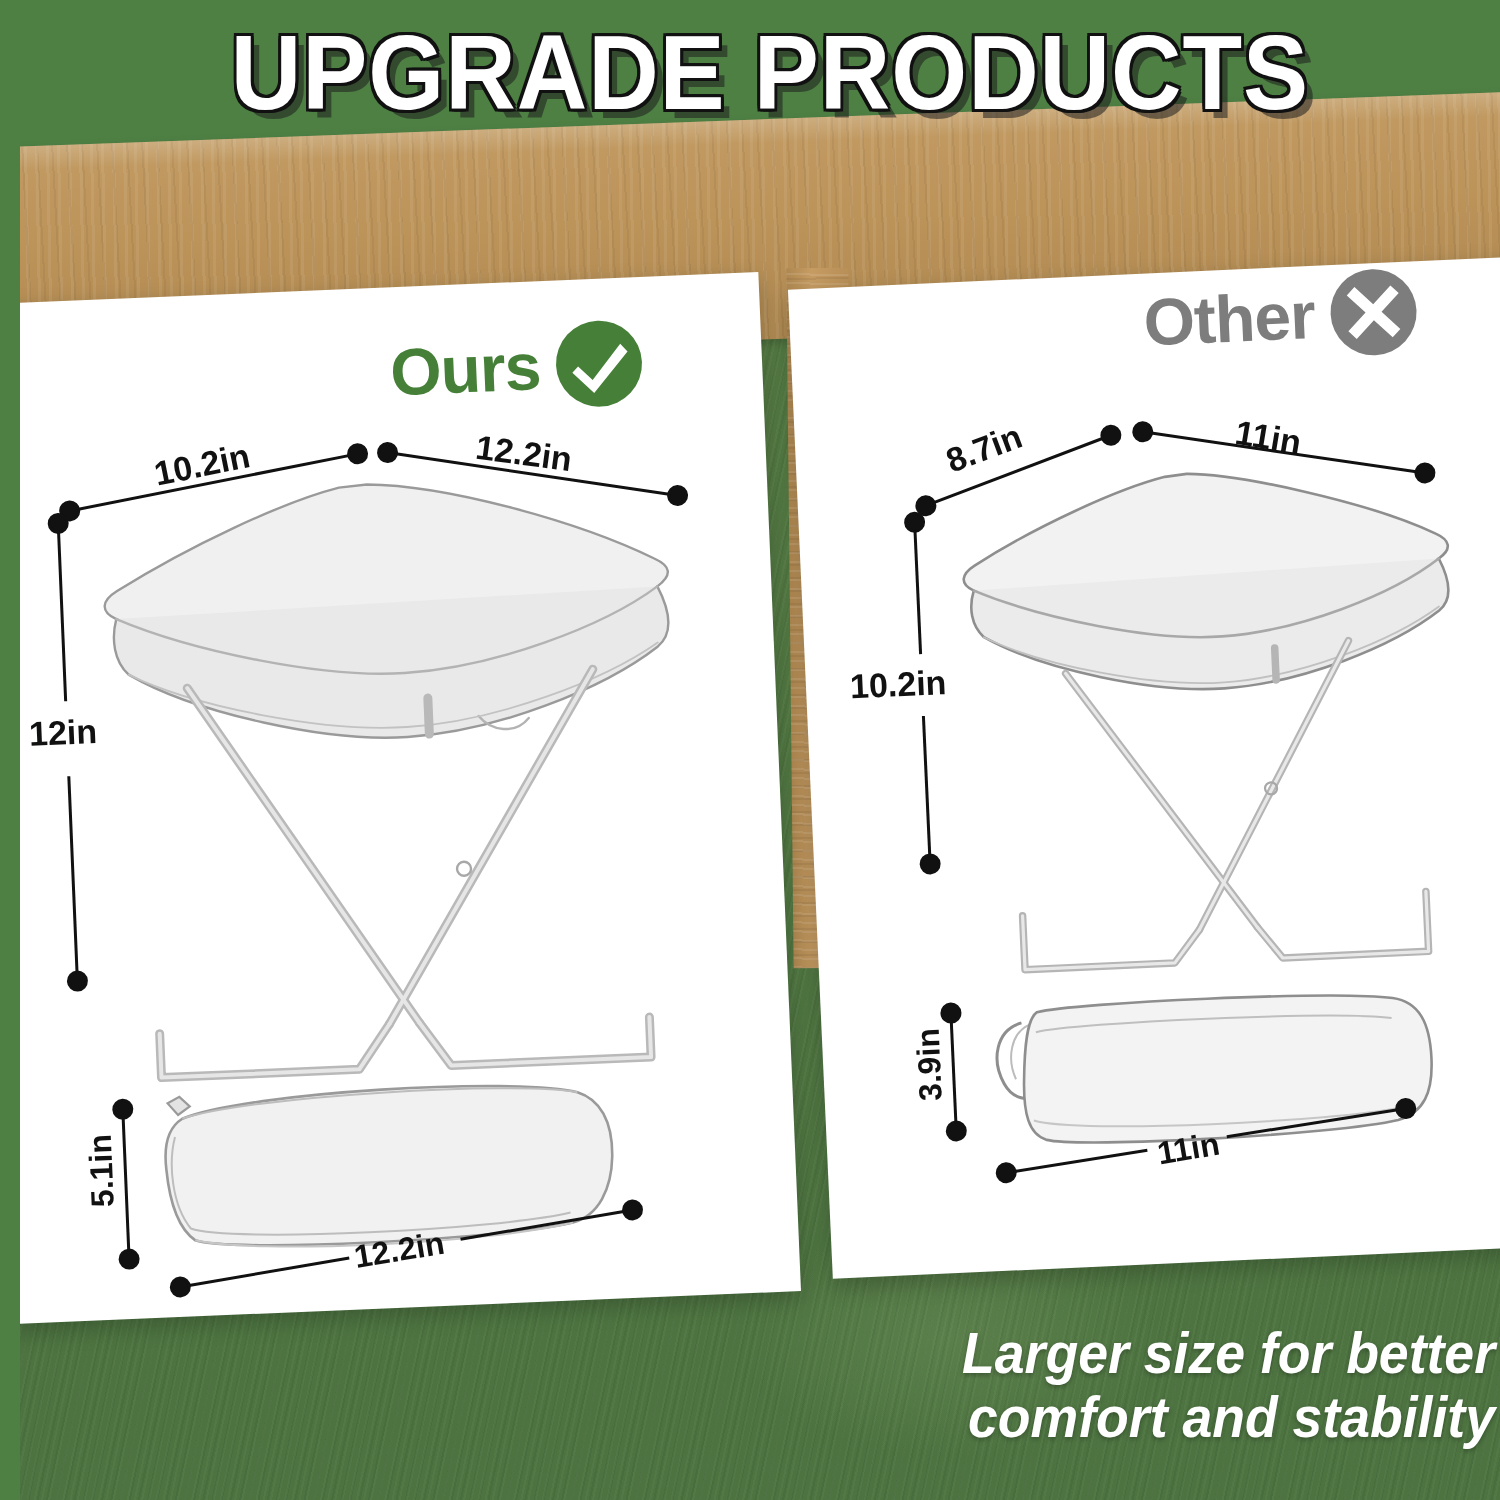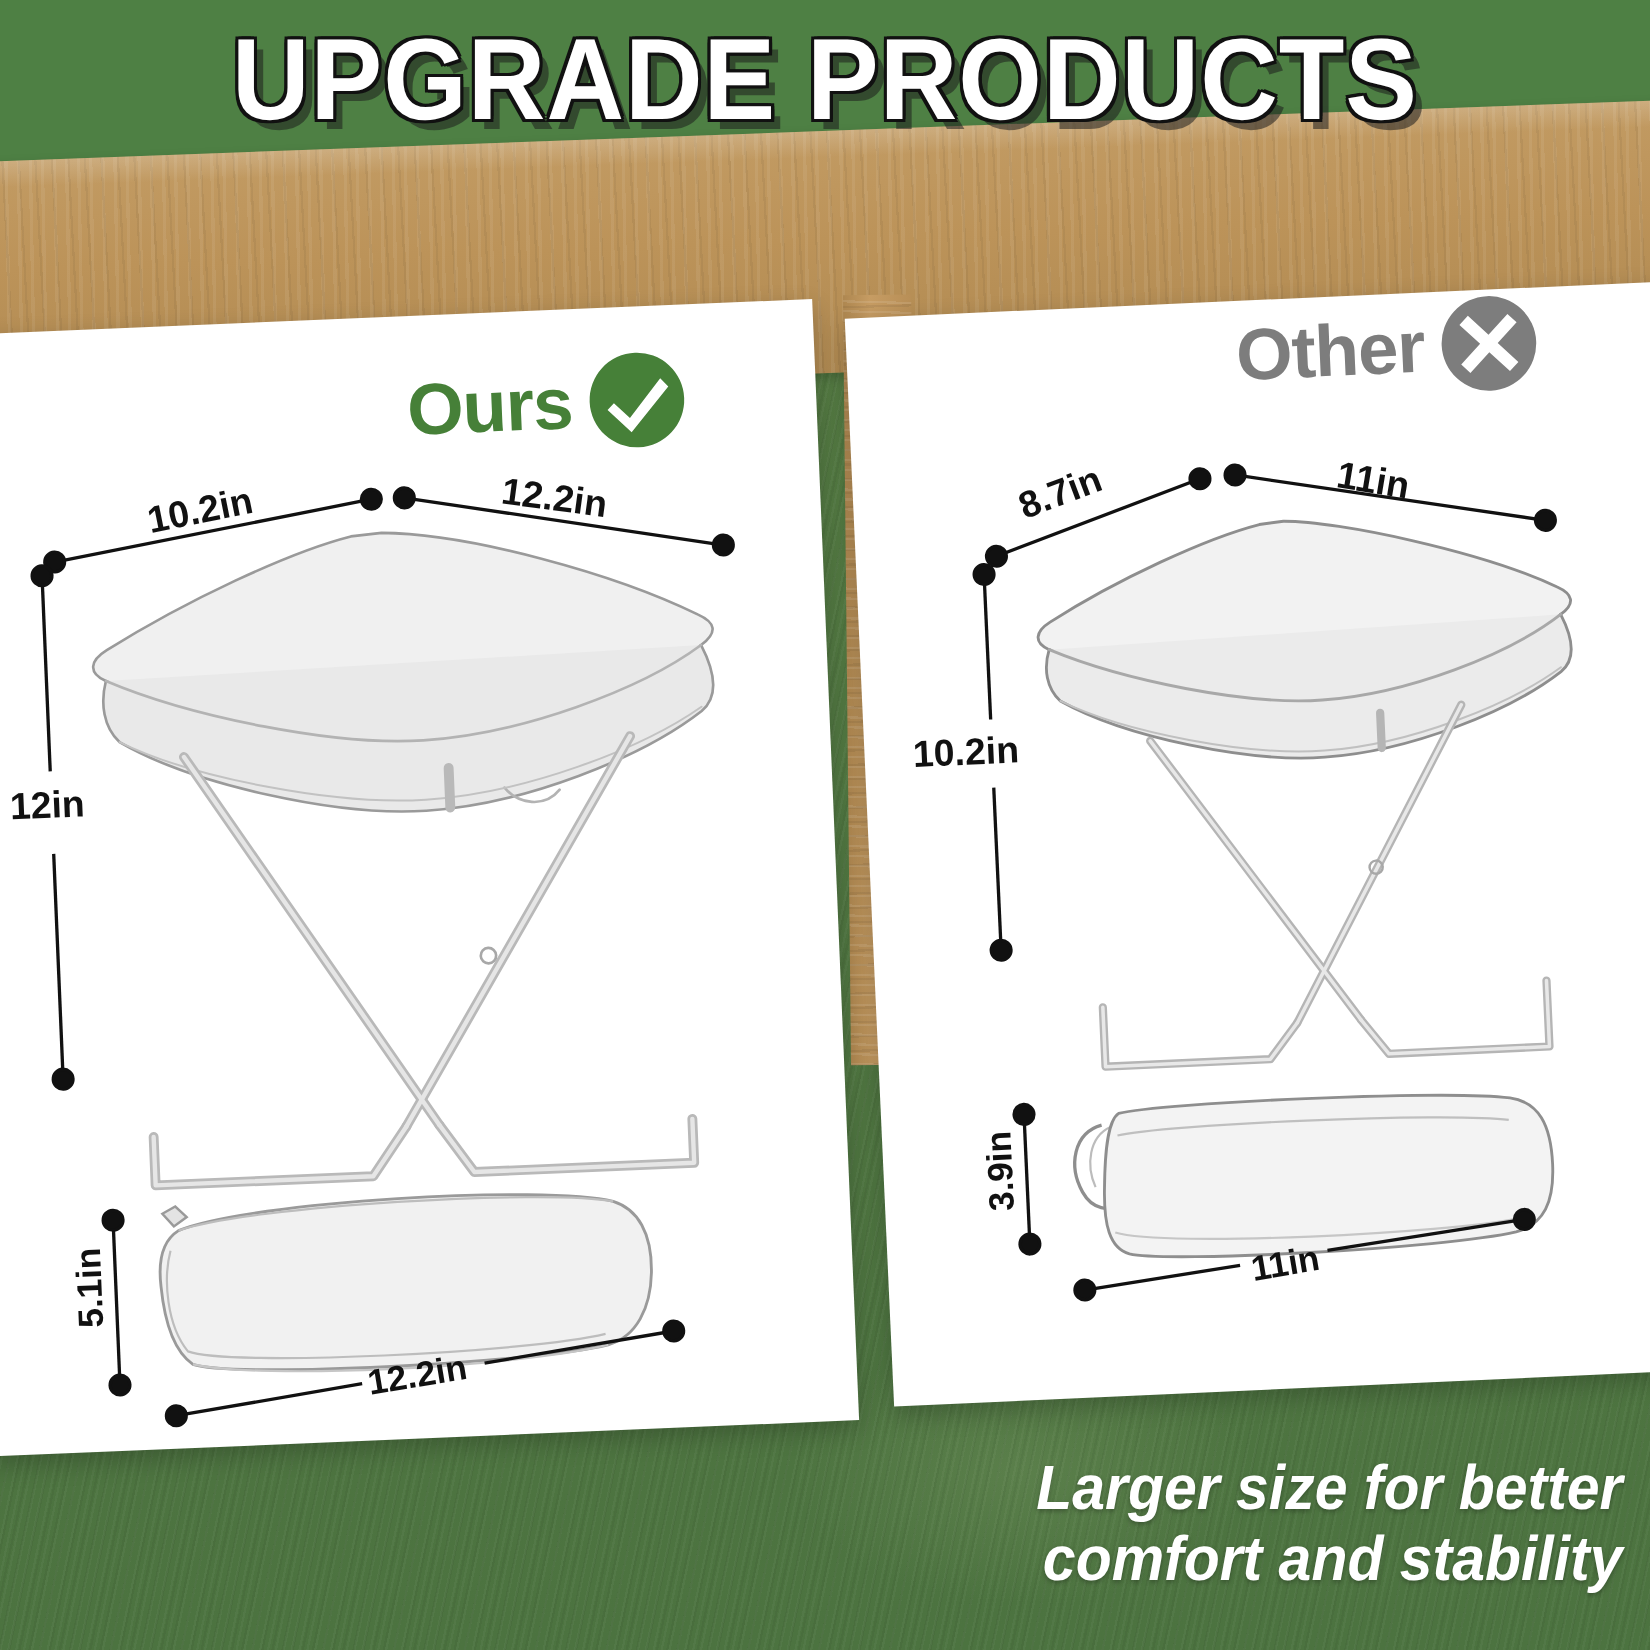--- a/index.html
+++ b/index.html
@@ -1,20 +1,20 @@
 <!DOCTYPE html>
 <html><head>
 <meta charset="utf-8">
 <style>
   html,body{margin:0;padding:0;}
   body{
     width:1500px;height:1500px;overflow:hidden;position:relative;
     font-family:"Liberation Sans", sans-serif;background:#4E8044;
   }
-  .stage{position:absolute;inset:0;overflow:hidden;}
+  .stage{position:absolute;inset:0;overflow:hidden;margin-left:20px;}
 
   
   .bg-green-top{position:absolute;left:0;top:0;width:1500px;height:210px;background:#4E8044;}
   .bg-grass{
     position:absolute;left:0;top:150px;width:1500px;height:1350px;
     background:
       radial-gradient(ellipse 260px 150px at 18% 72%, rgba(135,165,110,.30), rgba(0,0,0,0) 70%),
       radial-gradient(ellipse 300px 170px at 62% 88%, rgba(130,160,105,.26), rgba(0,0,0,0) 70%),
       radial-gradient(ellipse 220px 130px at 86% 64%, rgba(120,155,100,.24), rgba(0,0,0,0) 72%),
       radial-gradient(ellipse 200px 120px at 40% 55%, rgba(100,135,85,.30), rgba(0,0,0,0) 70%),

